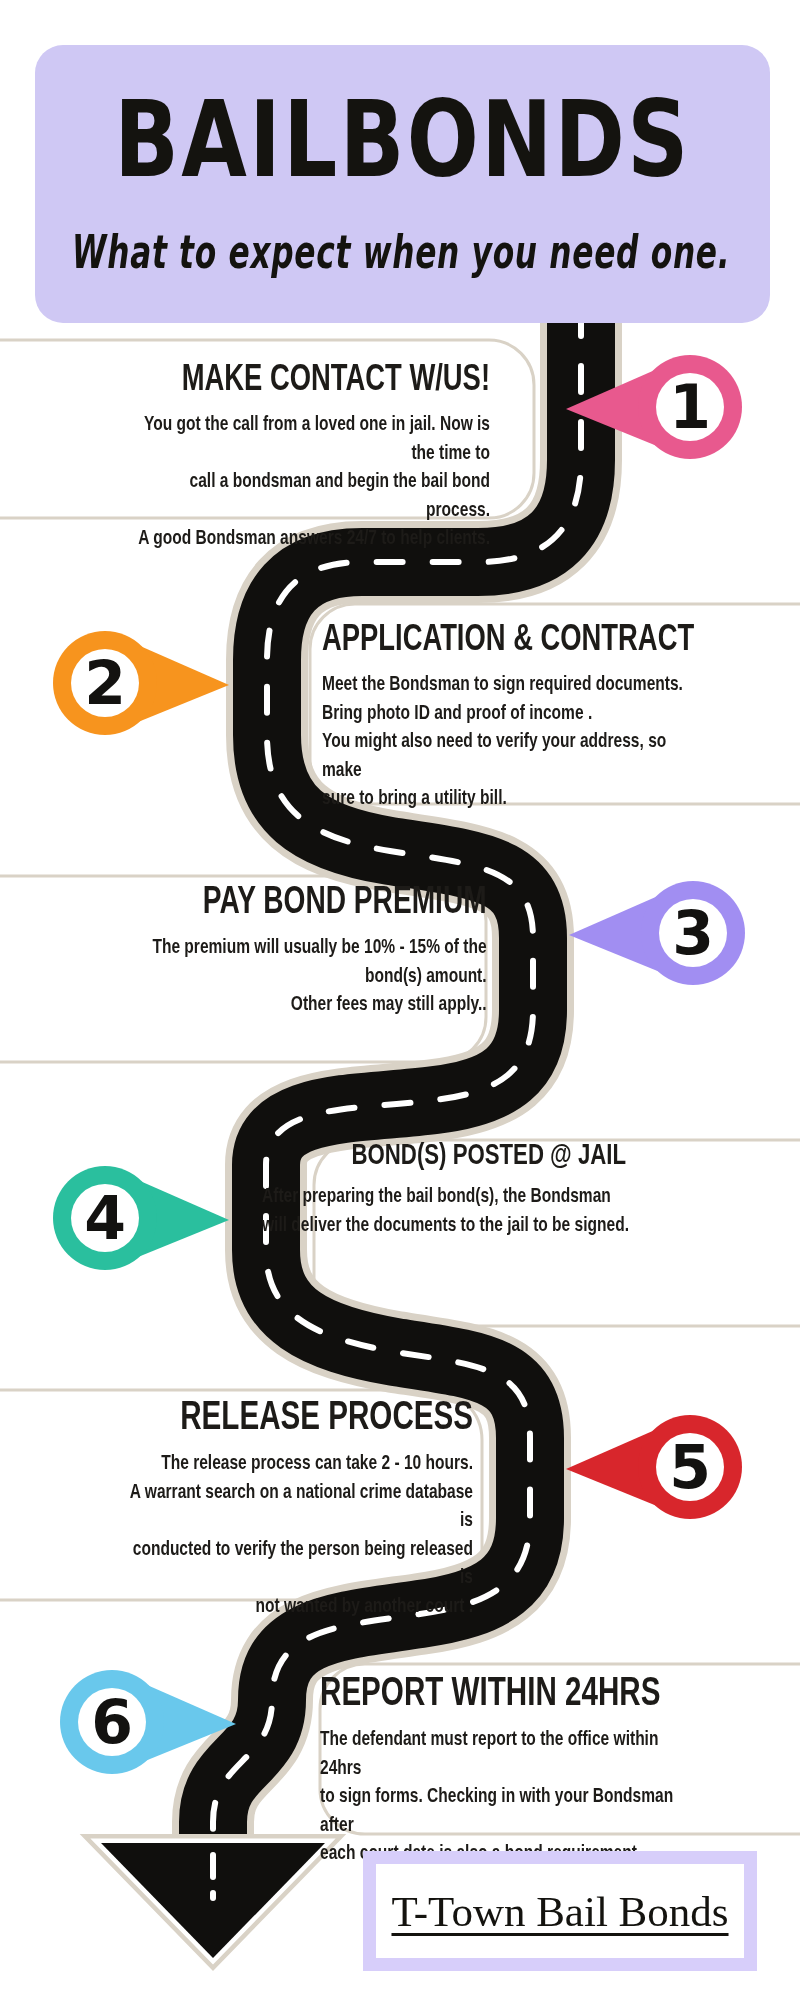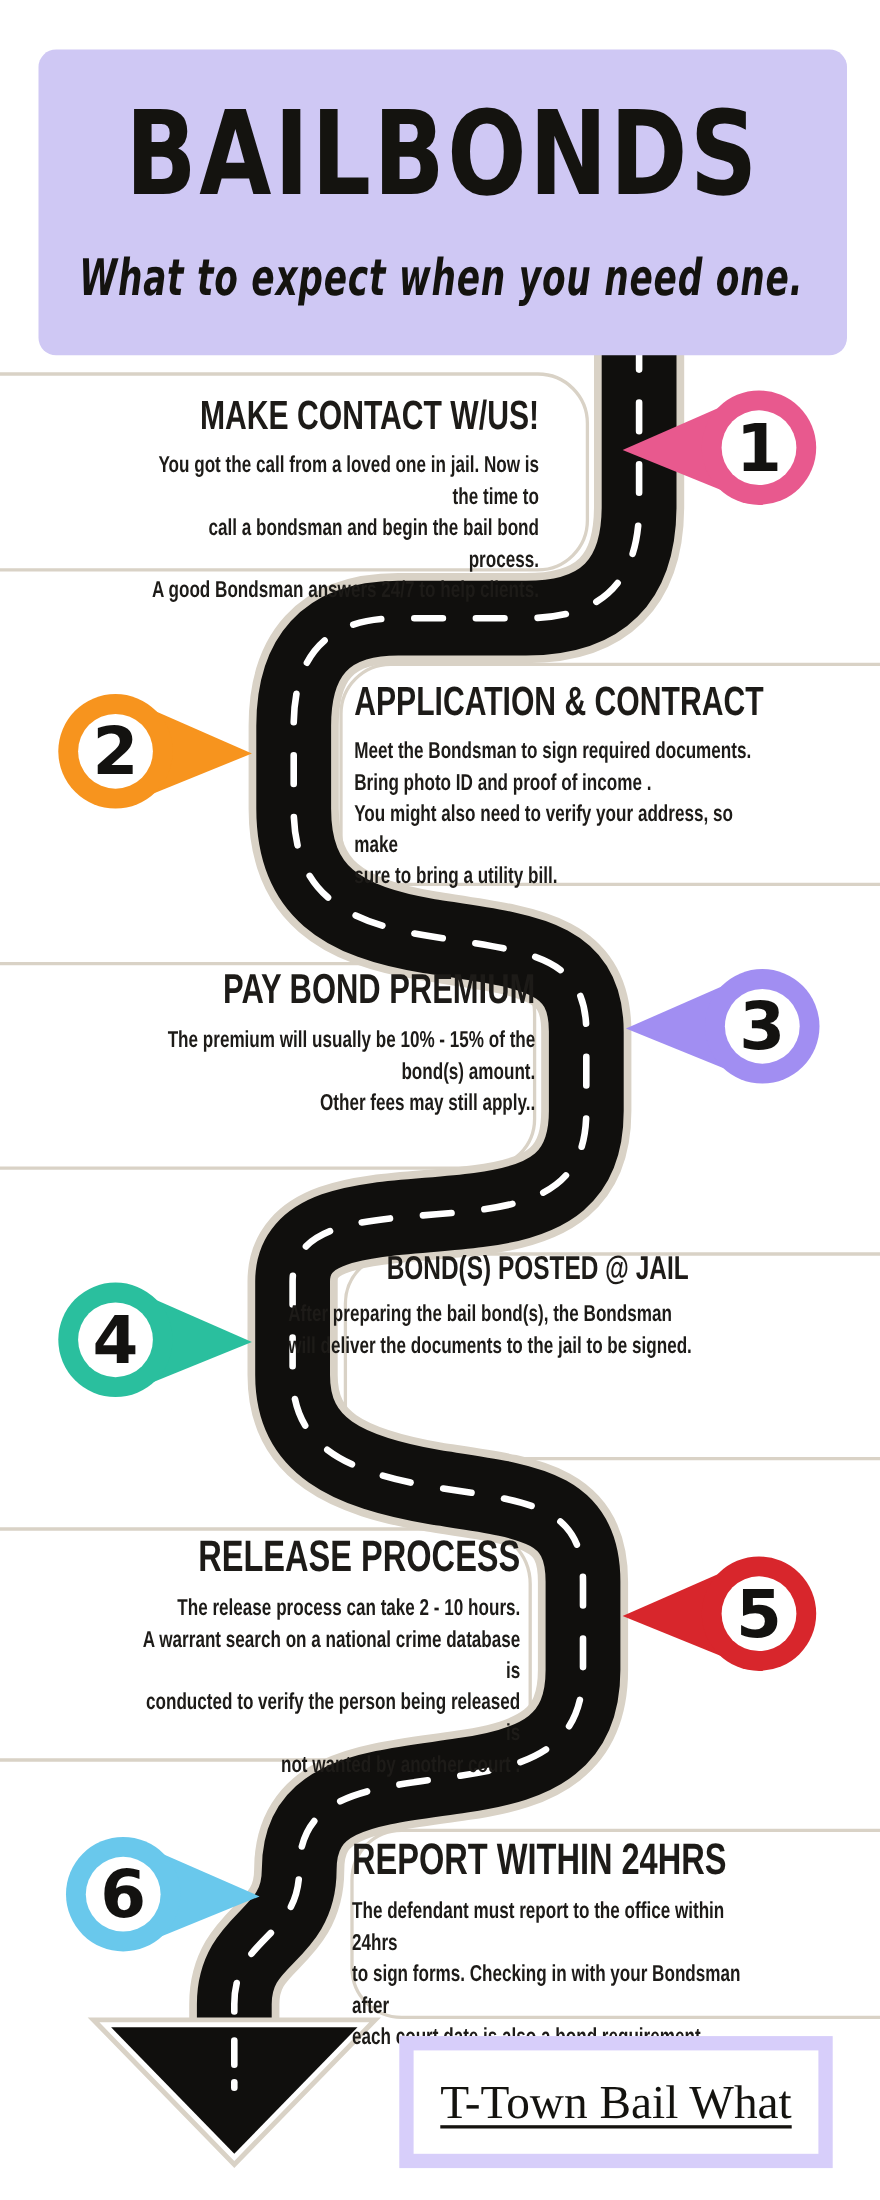--- a/index.html
+++ b/index.html
@@ -5,21 +5,21 @@
   html,body{margin:0;padding:0;}
   body{width:800px;height:2000px;position:relative;background:#ffffff;overflow:hidden;
        font-family:"Liberation Sans",sans-serif;}
   .stage{position:absolute;left:0;top:0;width:800px;height:2000px;}
 
   
   svg.road{position:absolute;left:0;top:0;}
 
   
   .banner{position:absolute;left:35px;top:45px;width:735px;height:278px;
-          background:#cfc8f4;border-radius:16px;}
+          background:#cfc8f4;border-radius:28px;}
   .banner-title{position:absolute;left:0;top:42px;width:100%;text-align:center;
           font-family:"DejaVu Sans",sans-serif;font-weight:bold;font-size:106px;
           letter-spacing:3px;color:#14130f;transform:scaleX(0.80);transform-origin:center top;
           line-height:1;}
   .banner-sub{position:absolute;left:37px;top:182px;font-family:"DejaVu Sans",sans-serif;
           font-style:italic;font-weight:bold;font-size:46px;letter-spacing:1px;color:#14130f;
           transform:scaleX(0.68);transform-origin:left top;line-height:1.1;white-space:nowrap;}
 
   
   .tblock{position:absolute;color:#1d1b18;font-weight:bold;}
@@ -165,16 +165,16 @@
 each court date is also a bond requirement</div>
   </div>
   <svg class="pin" style="left:50px;top:1660px" width="190" height="124" viewBox="0 0 190 124">
     <polygon points="186,64 72,14 68,112" fill="#69c8ec"></polygon>
     <circle cx="62" cy="62" r="52" fill="#69c8ec"></circle>
     <circle cx="62" cy="62" r="34" fill="#ffffff"></circle>
     <text x="62" y="83" text-anchor="middle" class="pin-num">6</text>
   </svg>
 
   <div class="brand">
-    <span class="brand-label">T-Town Bail What</span>
+    <span class="brand-label">T-Town Bail Bonds</span>
   </div>
 
 </div>
 
 </body></html>

